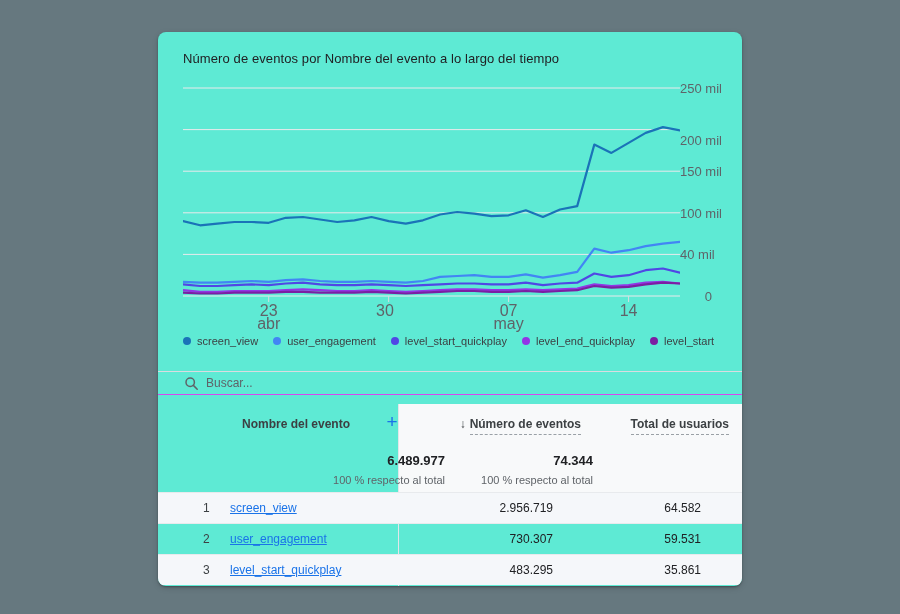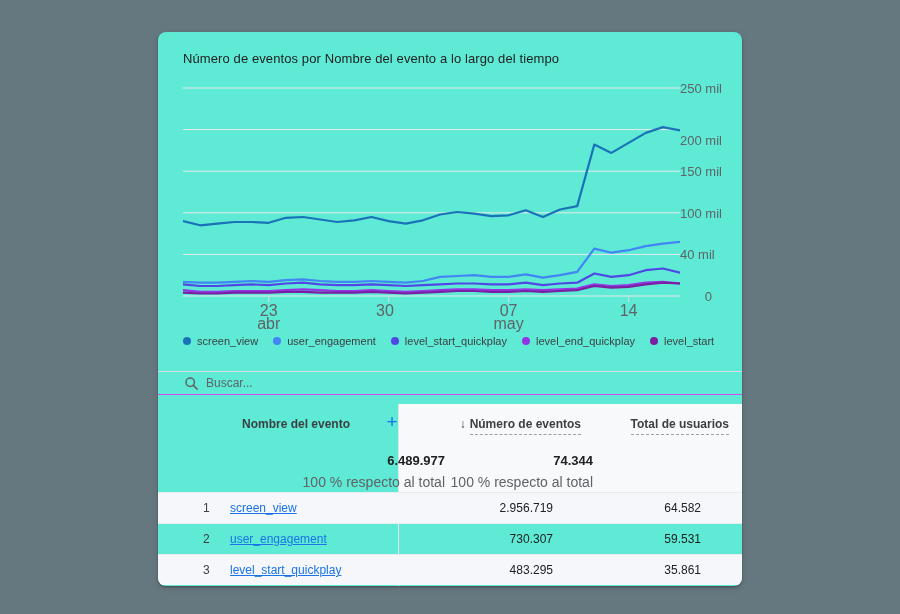--- a/index.html
+++ b/index.html
@@ -64,21 +64,21 @@
   .metric-header {
     position: absolute; top: 13px; font-weight: 700; color: #3c4043; white-space: nowrap; cursor: pointer;
   }
   .metric-header .hdr-text { border-bottom: 1px dashed #9aa0a6; padding-bottom: 3px; }
   .mh-events { right: 189px; }
   .mh-users { right: 41px; }
   .sort-arrow { font-weight: 400; color: #3c4043; margin-right: 4px; }
 
   .totals { position: absolute; left: 0; top: 42px; width: 476px; height: 46px; }
   .total-value { position: absolute; top: 7px; font-size: 13px; font-weight: 700; color: #202124; }
-  .total-pct { position: absolute; top: 28px; font-size: 14px; color: #5f6368; white-space: nowrap; }
+  .total-pct { position: absolute; top: 28px; font-size: 11px; color: #5f6368; white-space: nowrap; }
   .tv-events, .tp-events { right: 189px; }
   .tv-users, .tp-users { right: 41px; }
 
   .rows { position: absolute; left: 0; top: 88px; width: 584px; }
   .trow { position: relative; height: 31px; border-top: 1px solid #e8eaed; display: flex; align-items: center; }
   .trow.odd { background: #f5f7fa; }
   .row-num { margin-left: 45px; width: 20px; color: #3c4043; }
   .row-name { margin-left: 7px; color: #1a73e8; text-decoration: underline; cursor: pointer; }
   .row-val { position: absolute; color: #202124; }
   .rv-events { right: 189px; }

